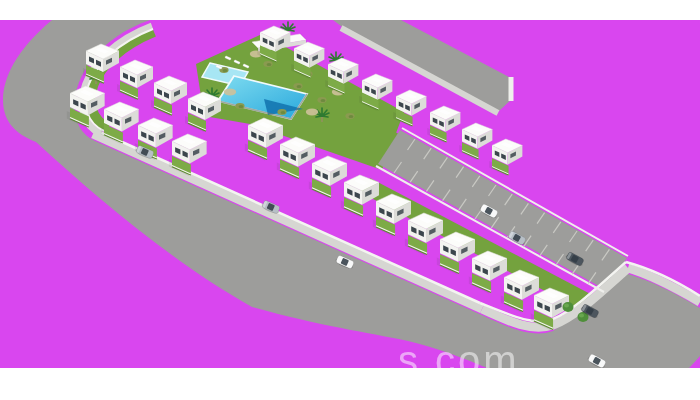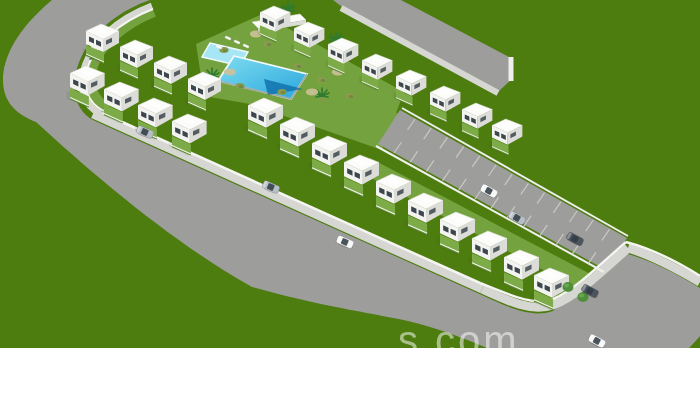--- a/index.html
+++ b/index.html
@@ -1,17 +1,17 @@
 <!DOCTYPE html>
 <html><head>
 <meta charset="utf-8">
 <style>
   html,body{margin:0;padding:0;background:#ffffff;}
-  .canvas{position:relative;width:700px;height:348px;background:#4d7c0f;overflow:hidden;
-          font-family:"Liberation Sans", sans-serif;}
+  .canvas{position:relative;width:700px;height:348px;background:#d946ef;overflow:hidden;
+          font-family:"Liberation Sans", sans-serif;margin-top:20px;}
   svg{position:absolute;inset:0;display:block;}
   .wm{font-family:"Liberation Sans", sans-serif;font-weight:400;letter-spacing:3px;}
 </style>
 </head>
 <body>
 
 <div class="canvas">
 <svg id="scene" width="700" height="400" viewBox="0 0 700 400">
 
   <defs>

